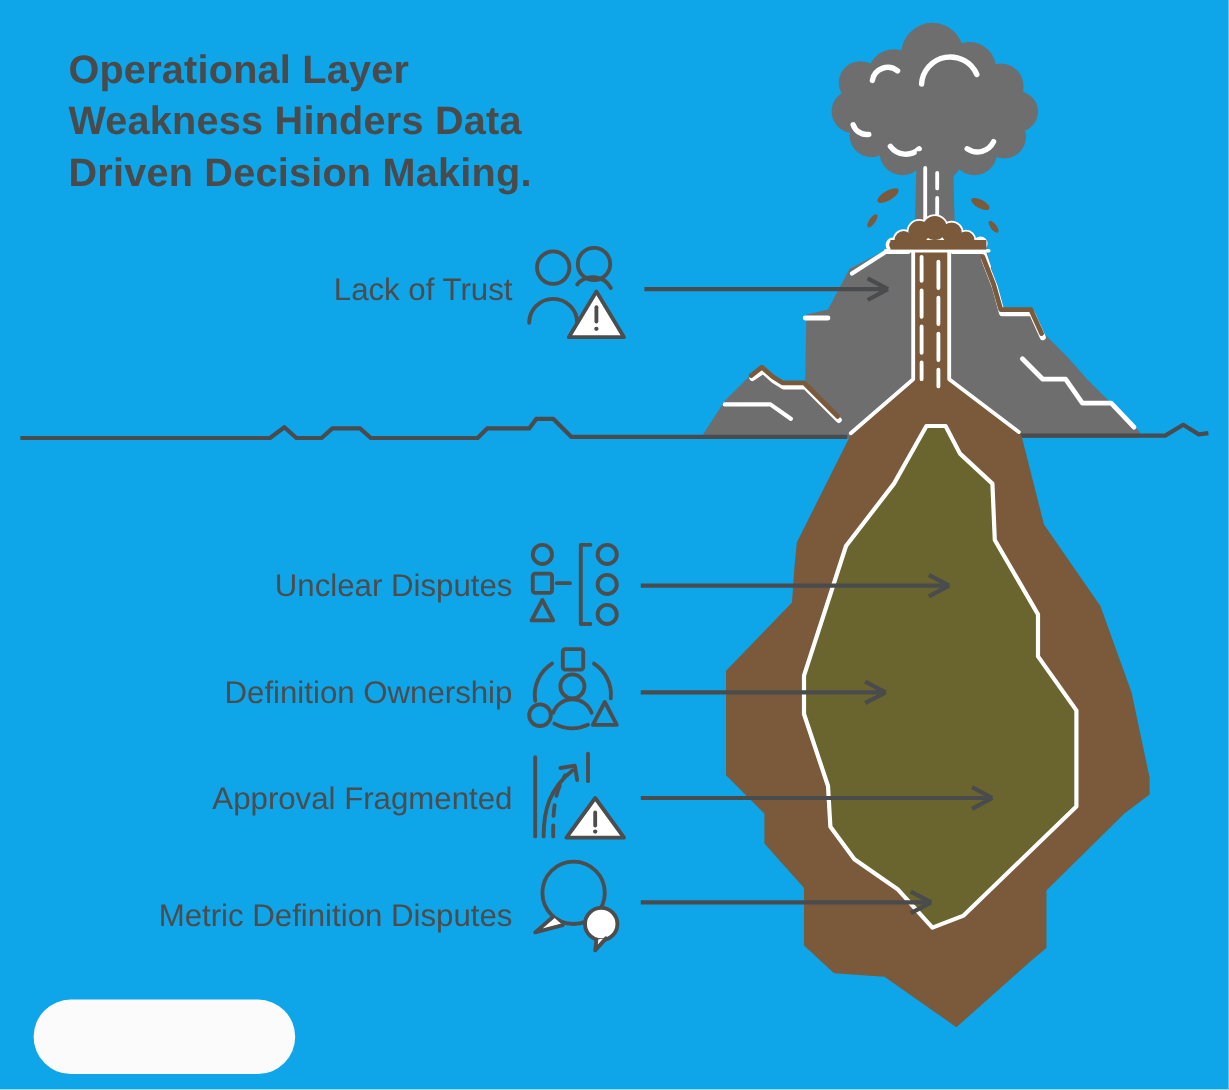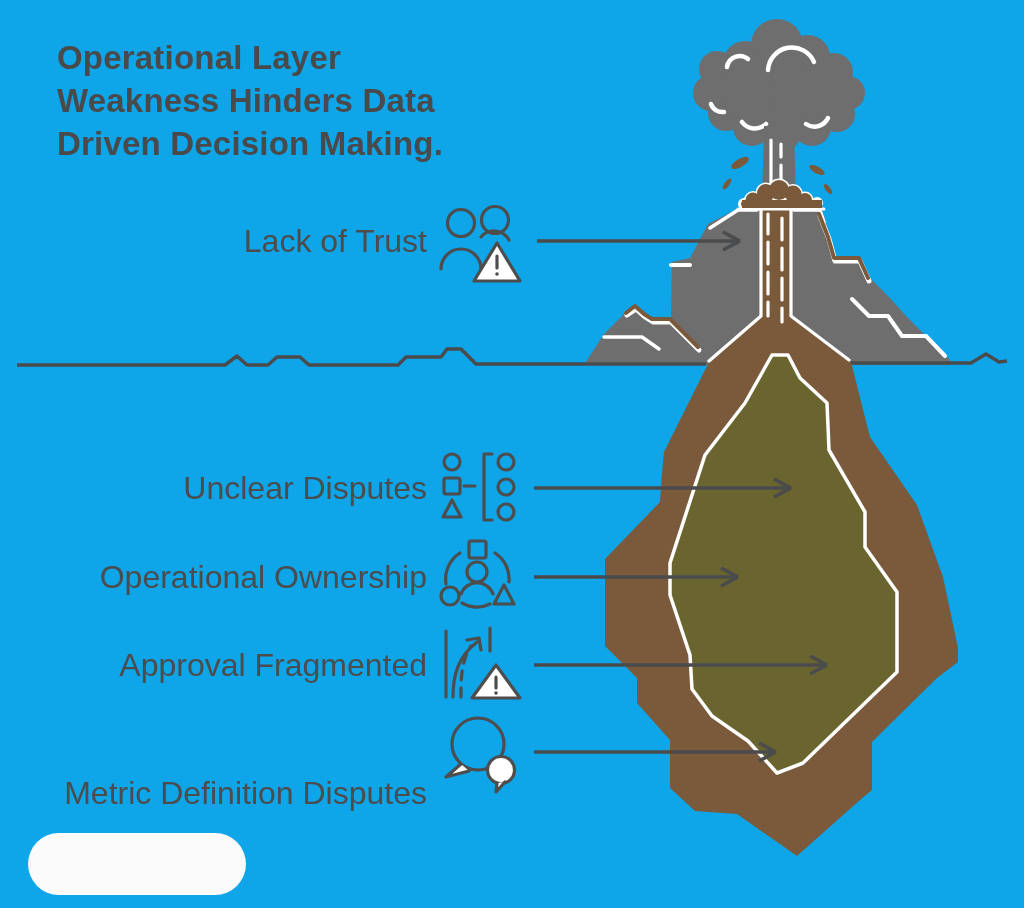--- a/index.html
+++ b/index.html
@@ -13,22 +13,22 @@
   .ln{stroke:var(--line-dark,#4a4b4d);fill:none;stroke-linejoin:round;}
   .wh{stroke:#fff;fill:none;stroke-linecap:round;stroke-linejoin:round;}
   .mound{stroke:#fff;stroke-width:3;}
   .icon{stroke:var(--icon-gray,#4d4d4d);fill:none;stroke-width:3.2;stroke-linecap:round;stroke-linejoin:round;}
   .icon .f{fill:#fff;}
   .icon .dot{fill:var(--icon-gray,#4d4d4d);stroke:none;}
   .title{position:absolute;left:57px;top:36px;margin:0;width:430px;
          font-size:33px;line-height:43px;font-weight:700;color:var(--text-dark,#4a4a4a);
          white-space:pre-line;letter-spacing:0.2px;}
   .row-label{position:absolute;right:597px;width:420px;text-align:right;
-             font-size:32px;line-height:34px;font-weight:400;color:#4c4c4c;}
-  .lbl-0{top:224px;} .lbl-1{top:471px;} .lbl-2{top:560px;} .lbl-3{top:648px;} .lbl-4{top:776px;}
+             font-size:26px;line-height:34px;font-weight:400;color:#4c4c4c;}
+  .lbl-0{top:224px;} .lbl-1{top:471px;} .lbl-2{top:560px;} .lbl-3{top:648px;} .lbl-4{top:746px;}
   .watermark{position:absolute;left:28px;top:833px;width:218px;height:62px;
              background:#fbfbfb;border-radius:36px;}
 </style>
 </head>
 <body>
 
 <div class="canvas">
 
   <div class="watermark"></div>
 
@@ -185,17 +185,17 @@
       <path class="f" d="M 497 783 L 496 792 L 505 782"></path>
     </g>
   </svg>
 
   <h1 class="title">Operational Layer
 Weakness Hinders Data
 Driven Decision Making.</h1>
 
   <div class="row-label lbl-0">Lack of Trust</div>
   <div class="row-label lbl-1">Unclear Disputes</div>
-  <div class="row-label lbl-2">Operational Ownership</div>
+  <div class="row-label lbl-2">Definition Ownership</div>
   <div class="row-label lbl-3">Approval Fragmented</div>
   <div class="row-label lbl-4">Metric Definition Disputes</div>
 
 </div>
 
 </body></html>

